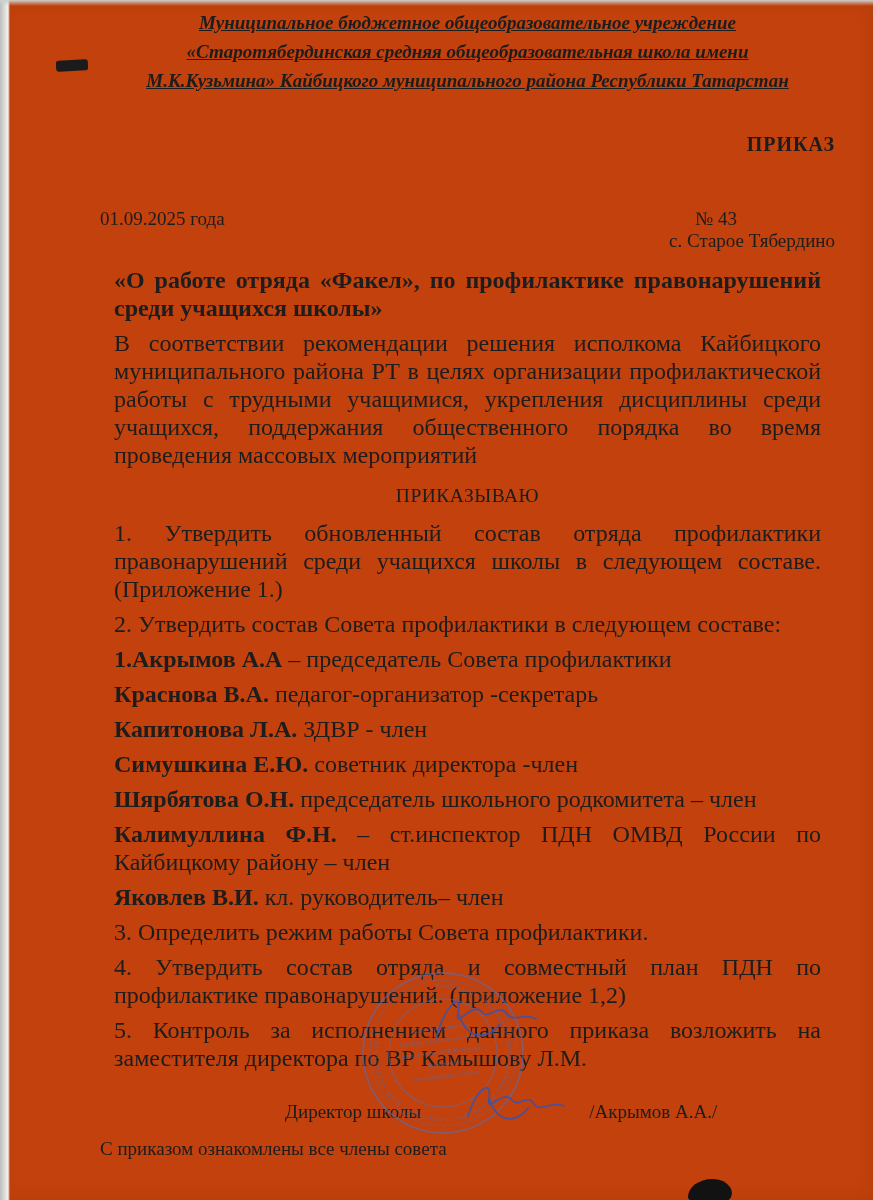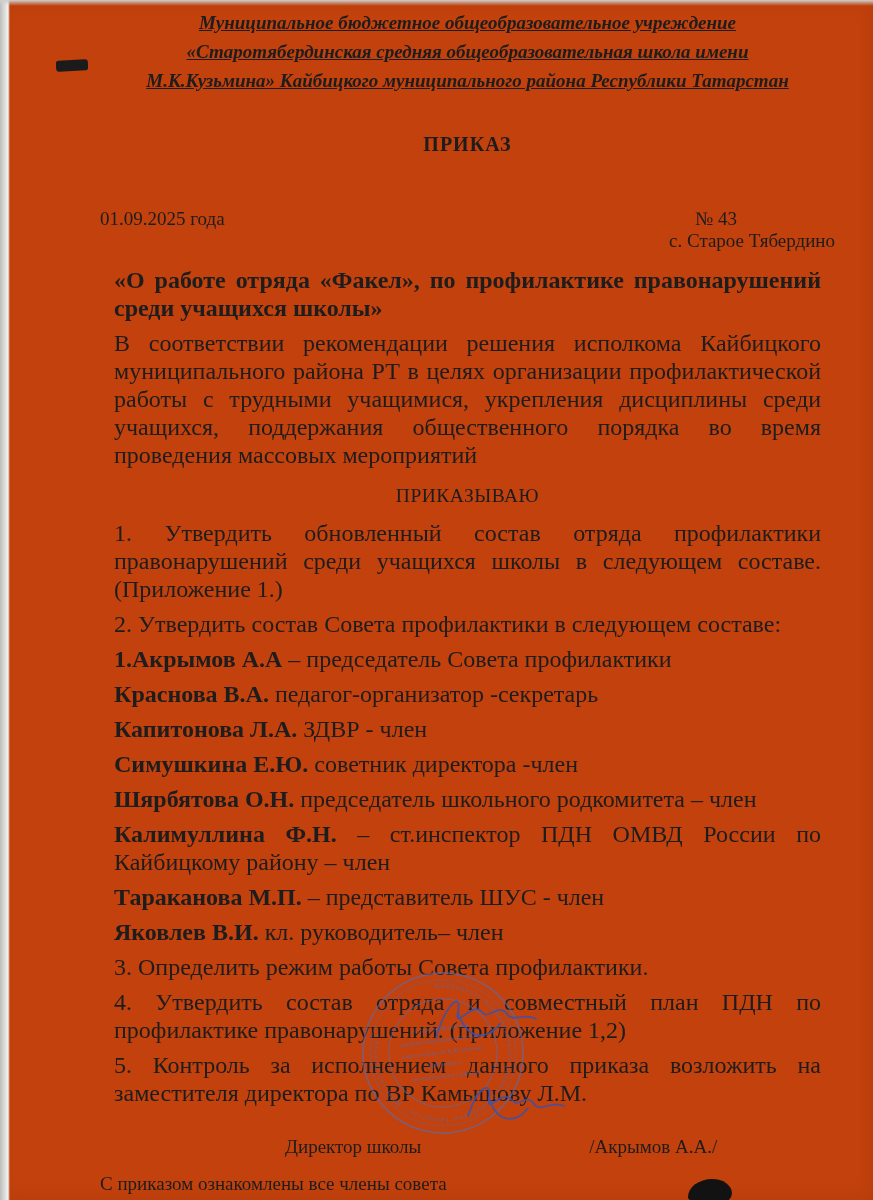--- a/index.html
+++ b/index.html
@@ -34,21 +34,21 @@
     background:#1b1b1b;border-radius:3px;transform:rotate(-3deg);
   }
   .artifact-blot{
     position:absolute;left:688px;top:1179px;width:44px;height:26px;
     background:#121212;
     border-radius:55% 45% 40% 60% / 70% 55% 45% 30%;
   }
   .doc-header{text-align:center;font-weight:bold;font-style:italic;line-height:29px;font-size:19px;}
   .doc-header .header-line{text-decoration:underline;}
   .doc-type{
-    text-align:center;font-weight:bold;font-size:20px;letter-spacing:1px;margin-top:38px;
+    text-align:right;font-weight:bold;font-size:20px;letter-spacing:1px;margin-top:38px;
   }
   .date-row{
     display:flex;justify-content:space-between;align-items:baseline;
     margin-top:52px;padding-right:98px;font-size:19px;
   }
   .place{ text-align:right;font-size:19px; }
   p.par{
     margin:7px 14px;font-size:24px;line-height:28px;text-align:justify;
   }
   .subject{font-weight:bold;margin-top:14px !important;}
@@ -102,21 +102,20 @@
 
   <p class="par">1. Утвердить обновленный состав отряда профилактики правонарушений среди учащихся школы в следующем составе. (Приложение 1.)</p>
   <p class="par">2. Утвердить состав Совета профилактики в следующем составе:</p>
 
   <p class="par member"><span class="m-name">1.Акрымов А.А</span><span> – председатель Совета профилактики</span></p>
   <p class="par member"><span class="m-name">Краснова В.А.</span><span> педагог-организатор -секретарь</span></p>
   <p class="par member"><span class="m-name">Капитонова Л.А.</span><span> ЗДВР - член</span></p>
   <p class="par member"><span class="m-name">Симушкина Е.Ю.</span><span> советник директора -член</span></p>
   <p class="par member"><span class="m-name">Шярбятова О.Н.</span><span> председатель школьного родкомитета – член</span></p>
   <p class="par member"><span class="m-name">Калимуллина Ф.Н.</span><span> – ст.инспектор ПДН ОМВД России по Кайбицкому району – член</span></p>
-  <p class="par member"><span class="m-name">Тараканова М.П.</span><span> – представитель ШУС - член</span></p>
   <p class="par member"><span class="m-name">Яковлев В.И.</span><span> кл. руководитель– член</span></p>
 
   <p class="par">3. Определить режим работы Совета профилактики.</p>
   <p class="par">4. Утвердить состав отряда и совместный план ПДН по профилактике правонарушений. (приложение 1,2)</p>
   <p class="par">5. Контроль за исполнением данного приказа возложить на заместителя директора по ВР Камышову Л.М.</p>
 
   <div class="sig-block">
     <div class="sig-row sig-director">
       <span>Директор школы</span><span class="sig-gap-a"></span><span>/Акрымов А.А./</span>
     </div>

